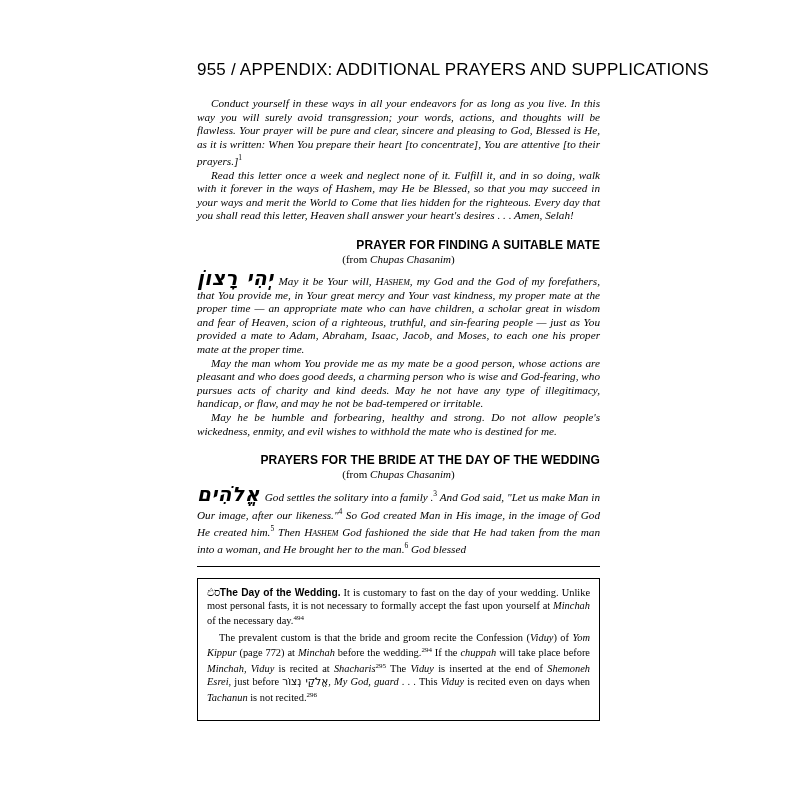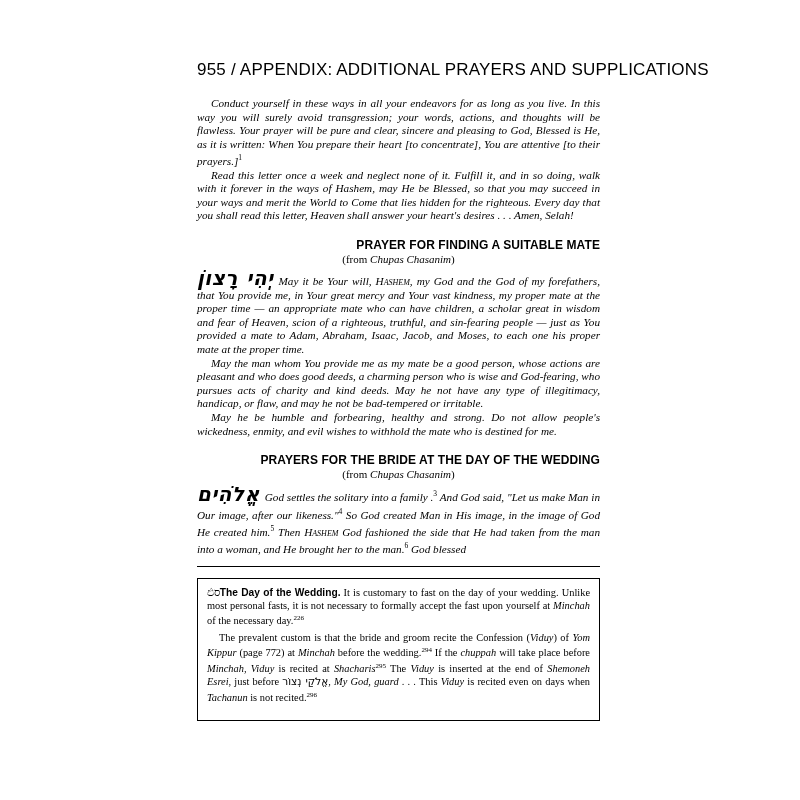--- a/index.html
+++ b/index.html
@@ -163,18 +163,18 @@
 
     <h2 class="section-title">PRAYERS FOR THE BRIDE AT THE DAY OF THE WEDDING</h2>
     <div class="subtitle"><span>(from </span><span class="it">Chupas Chasanim</span><span>)</span></div>
 
     <p class="para opening"><span class="hebrew">אֱלֹהִים</span><span class="after-heb">God settles the solitary into a family .</span><span class="sup">3</span><span> And God said, "Let us make Man in Our image, after our likeness."</span><span class="sup">4</span><span> So God created Man in His image, in the image of God He created him.</span><span class="sup">5</span><span> Then </span><span class="sc">Hashem</span><span> God fashioned the side that He had taken from the man into a woman, and He brought her to the man.</span><span class="sup">6</span><span> God blessed</span></p>
 
     <hr class="footnote-rule">
 
 
     <div class="boxed">
-      <p><span class="box-bullet">ඵס</span><b>The Day of the Wedding.</b><span> It is customary to fast on the day of your wedding. Unlike most personal fasts, it is not necessary to formally accept the fast upon yourself at </span><span class="it">Minchah</span><span> of the necessary day.</span><span class="sup-sm">226</span></p>
+      <p><span class="box-bullet">ඵס</span><b>The Day of the Wedding.</b><span> It is customary to fast on the day of your wedding. Unlike most personal fasts, it is not necessary to formally accept the fast upon yourself at </span><span class="it">Minchah</span><span> of the necessary day.</span><span class="sup-sm">494</span></p>
       <p class="indent"><span>The prevalent custom is that the bride and groom recite the Confession (</span><span class="it">Viduy</span><span>) of </span><span class="it">Yom Kippur</span><span> (page 772) at </span><span class="it">Minchah</span><span> before the wedding.</span><span class="sup-sm">294</span><span> If the </span><span class="it">chuppah</span><span> will take place before </span><span class="it">Minchah</span><span>, </span><span class="it">Viduy</span><span> is recited at </span><span class="it">Shacharis</span><span class="sup-sm">295</span><span> The </span><span class="it">Viduy</span><span> is inserted at the end of </span><span class="it">Shemoneh Esrei</span><span>, just before </span><span class="heb-sm">אֱלֹקַי נְצוֹר</span><span>, </span><span class="it">My God, guard</span><span> . . . This </span><span class="it">Viduy</span><span> is recited even on days when </span><span class="it">Tachanun</span><span> is not recited.</span><span class="sup-sm">296</span></p>
     </div>
 
   </div>
 </div>
 
 </body></html>

